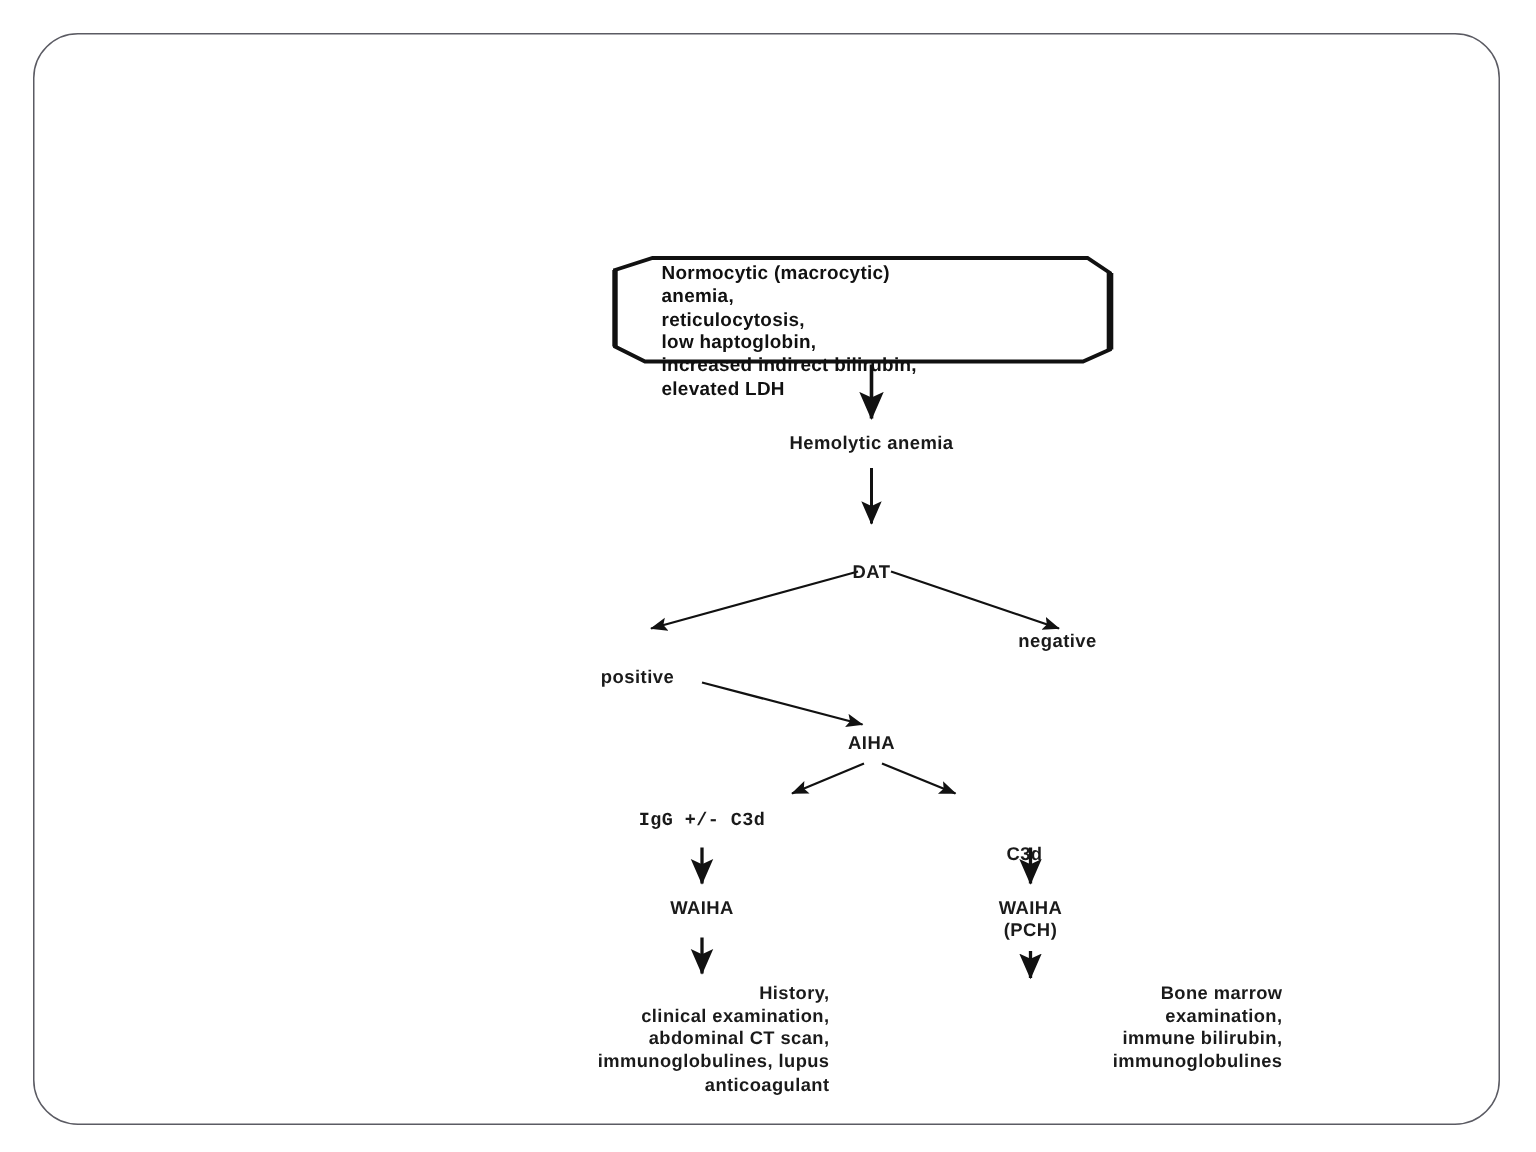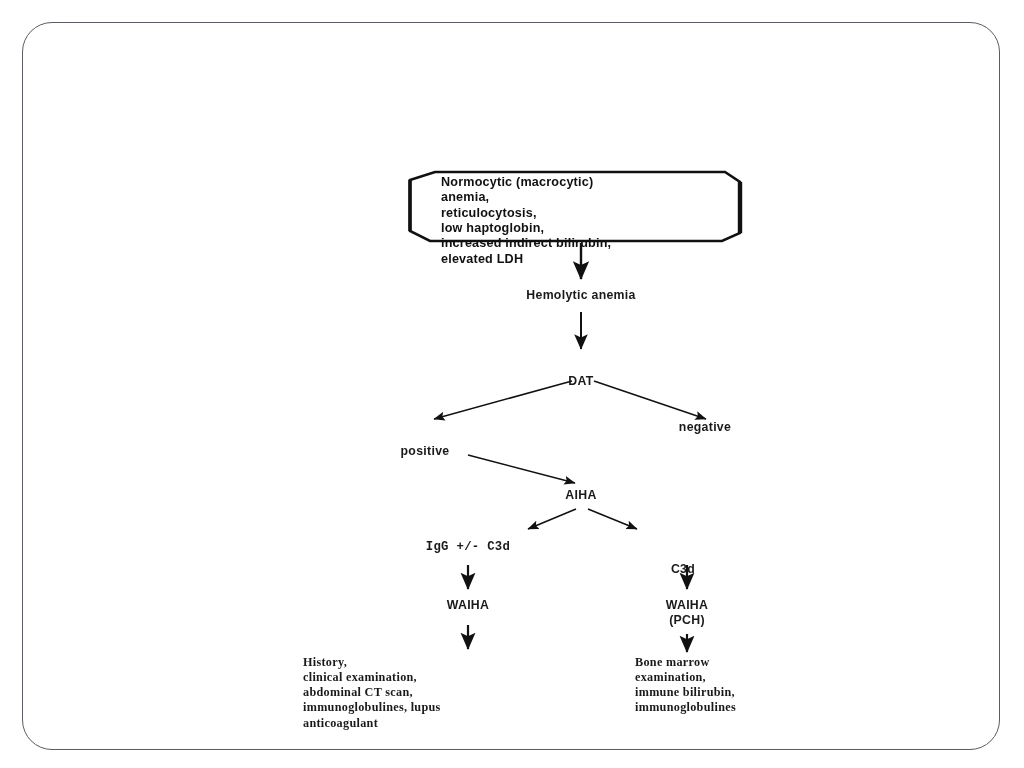--- a/index.html
+++ b/index.html
@@ -45,22 +45,21 @@
     font-weight: bold;
     letter-spacing: 0.3px;
     white-space: pre;
     line-height: 1.18;
   }
   .node-center {
     text-align: center;
     transform: translateX(-50%);
   }
   .node-left {
-    text-align: left;
-    font-family: Liberation Serif, serif;
+    text-align: right;
   }
   .hex-text {
     position: absolute;
     left: 441px;
     top: 175px;
     width: 262px;
     font-size: 12.6px;
     font-weight: bold;
     color: #111111;
     line-height: 1.22;

